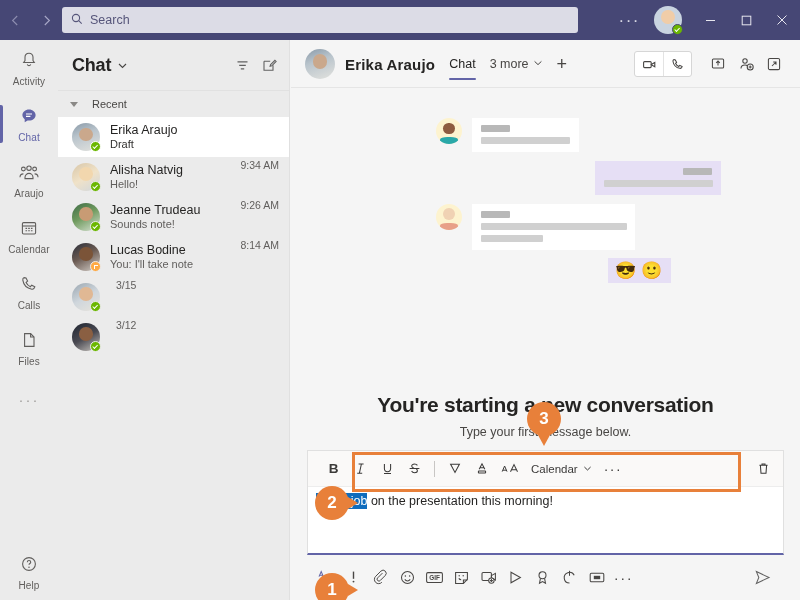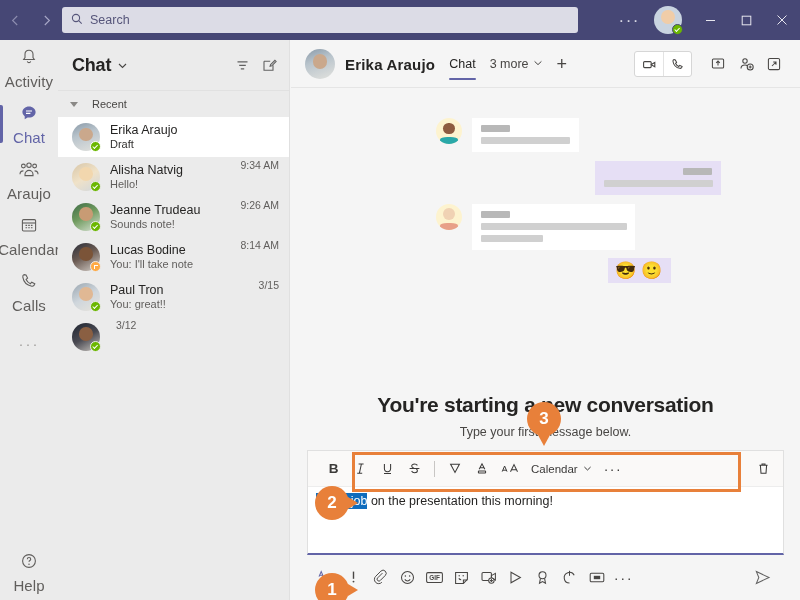--- a/index.html
+++ b/index.html
@@ -71,21 +71,21 @@
   
   .rail {
     position: absolute; top: 40px; left: 0; width: 58px; height: 560px;
     background: #ebebeb; display: flex; flex-direction: column; align-items: center;
   }
   .rail-item {
     position: relative; width: 58px; height: 56px;
     display: flex; flex-direction: column; align-items: center; justify-content: center;
     gap: 2px; cursor: pointer; color: #605e5c;
   }
-  .rail-item .lbl { font-size: 15px; letter-spacing: .1px; }
+  .rail-item .lbl { font-size: 10px; letter-spacing: .1px; }
   .rail-item.active { color: #6264a7; }
   .rail-item.active::before {
     content: ""; position: absolute; left: 0; top: 9px;
     width: 3px; height: 38px; background: #6264a7; border-radius: 0 2px 2px 0;
   }
   .rail-dots { height: 46px; display: flex; align-items: center; color: #a19f9d; font-size: 15px; letter-spacing: 2px; cursor: pointer; }
   .rail-spacer { flex: 1; }
 
   
   .chatlist {
@@ -344,20 +344,29 @@
       <span class="lbl">Calendar</span>
     </div>
     <div class="rail-item">
       <span>
         <svg width="20" height="20" viewBox="0 0 20 20">
             <path d="M5.2 3.6c-1 .4-1.6 1.5-1.4 2.6.8 4.8 4.2 8.2 9 9 1.1.2 2.2-.4 2.6-1.4l.4-1-3.1-1.6-1.3 1.5c-1.9-.9-3.4-2.4-4.3-4.3l1.5-1.3L7 4z" stroke="currentColor" stroke-width="1.1" fill="none"></path>
           </svg>
       </span>
       <span class="lbl">Calls</span>
     </div>
+    <div class="rail-item">
+      <span>
+        <svg width="20" height="20" viewBox="0 0 20 20">
+            <path d="M5.6 3.6h6l3.4 3.4v9.4H5.6z" stroke="currentColor" stroke-width="1.1" fill="none"></path>
+            <path d="M11.6 3.6v3.4H15" stroke="currentColor" stroke-width="1.1" fill="none"></path>
+          </svg>
+      </span>
+      <span class="lbl">Files</span>
+    </div>
     <div class="rail-dots">···</div>
     <div class="rail-spacer"></div>
     <div class="rail-item">
       <span>
         <svg width="20" height="20" viewBox="0 0 20 20">
             <circle cx="10" cy="10" r="6.4" stroke="currentColor" stroke-width="1.1" fill="none"></circle>
             <path d="M8.3 8.2c0-1 .8-1.7 1.7-1.7s1.7.7 1.7 1.7c0 1.3-1.7 1.2-1.7 2.6" stroke="currentColor" stroke-width="1.1" fill="none"></path>
             <circle cx="10" cy="13.2" r=".75" fill="currentColor"></circle>
           </svg>
       </span>
@@ -434,24 +443,20 @@
           <div class="chat-meta">
             <div class="chat-name">Lucas Bodine</div>
             <div class="chat-prev">You: I'll take note</div>
           </div>
           <div class="chat-time">8:14 AM</div>
         </div>
         <div class="chat-row">
           <div class="av">
             <div class="face f5"></div>
             <span class="presence"></span>
-          </div>
-          <div class="chat-meta">
-            <div class="chat-name">Paul Tron</div>
-            <div class="chat-prev">You: great!!</div>
           </div>
           <div class="chat-time">3/15</div>
         </div>
         <div class="chat-row">
           <div class="av">
             <div class="face f6"></div>
             <span class="presence"></span>
           </div>
           <div class="chat-time">3/12</div>
         </div>

